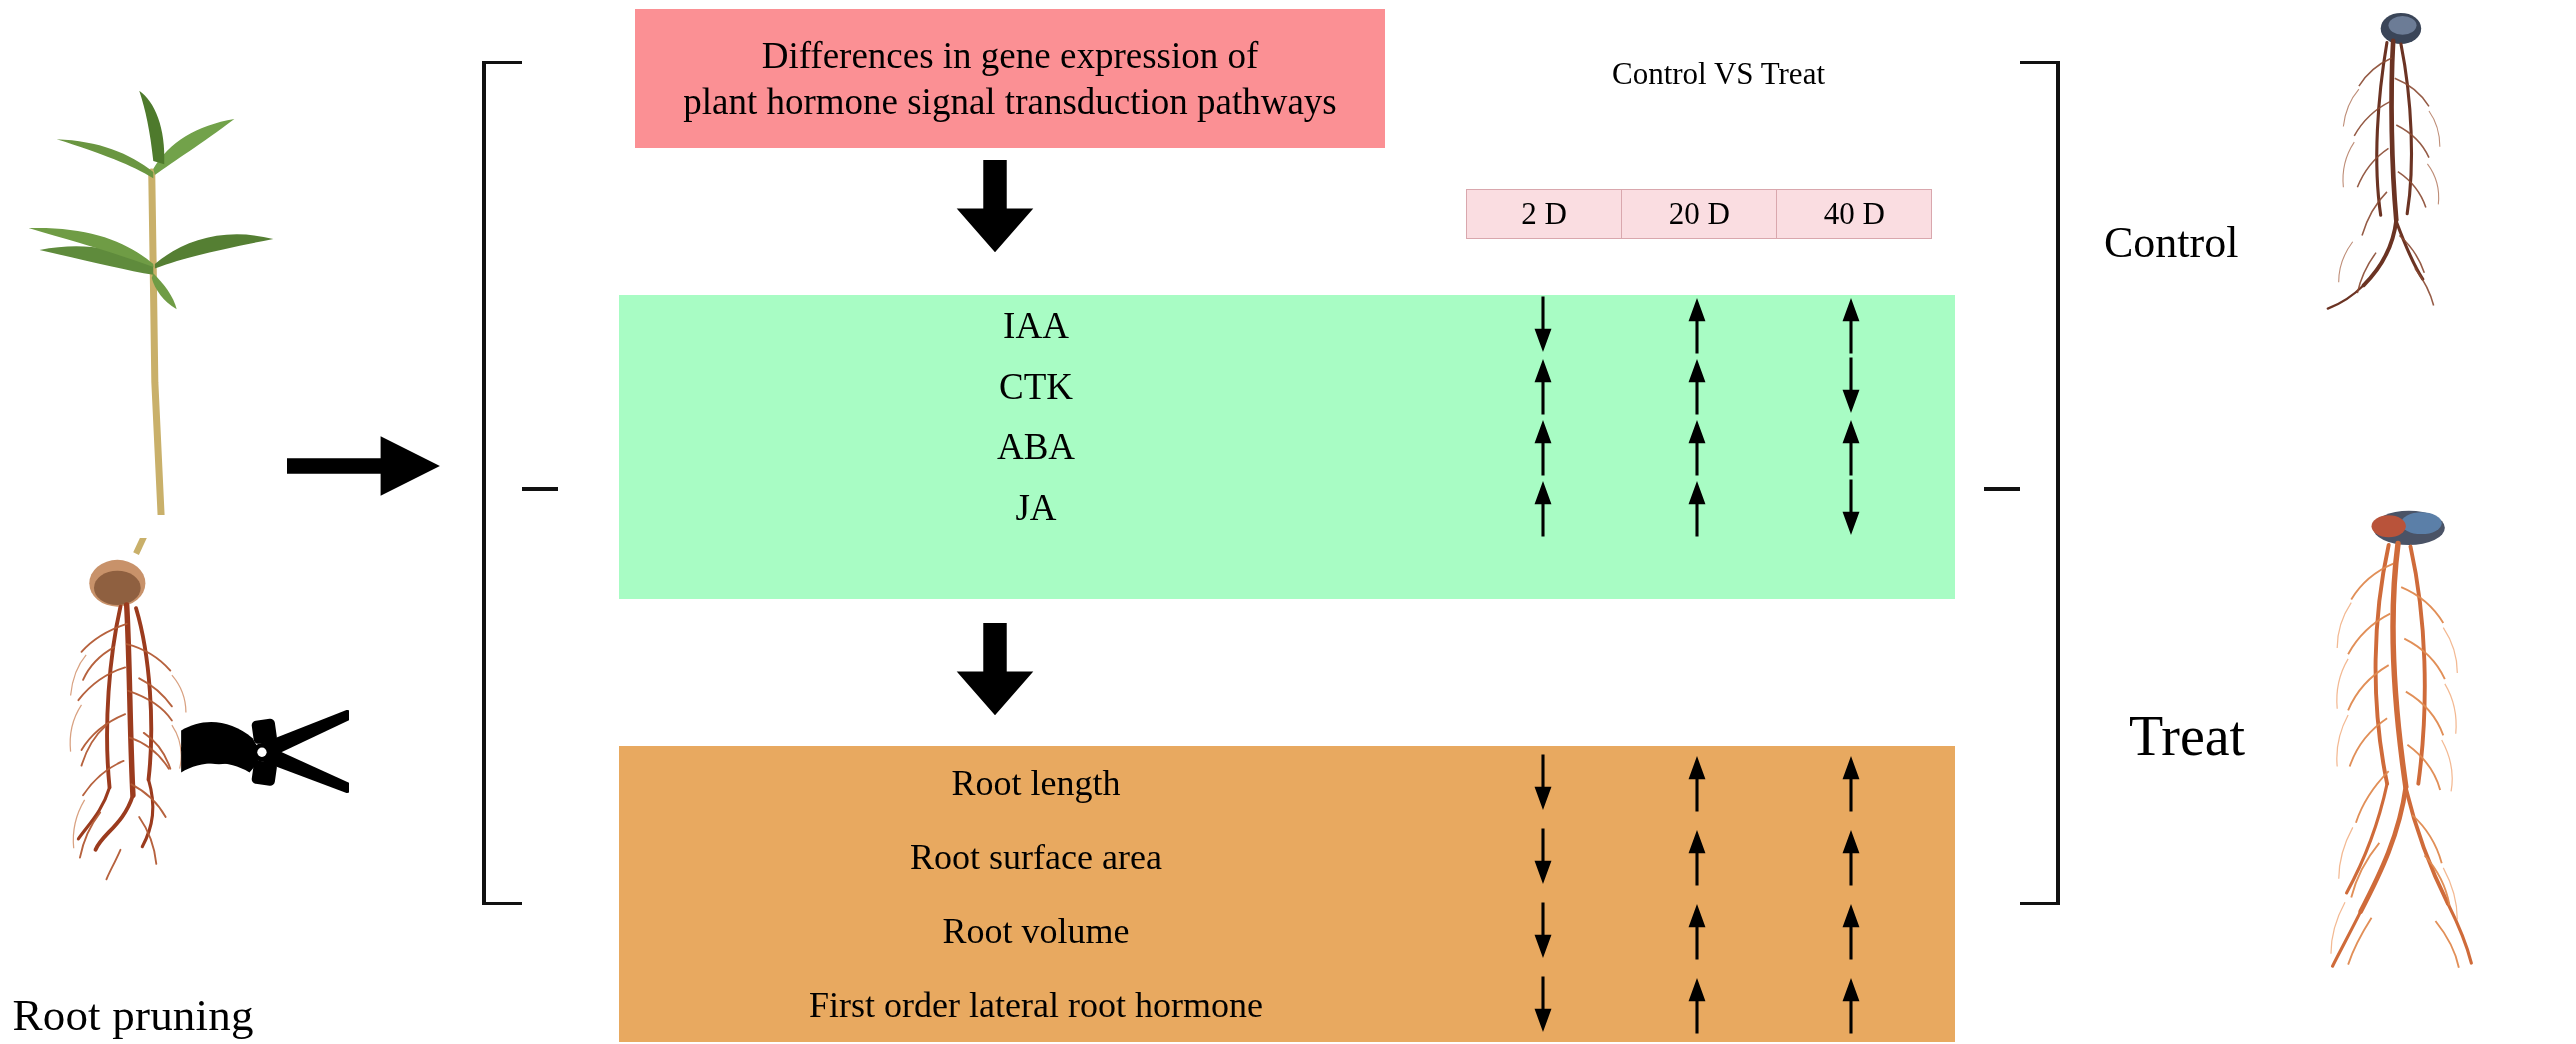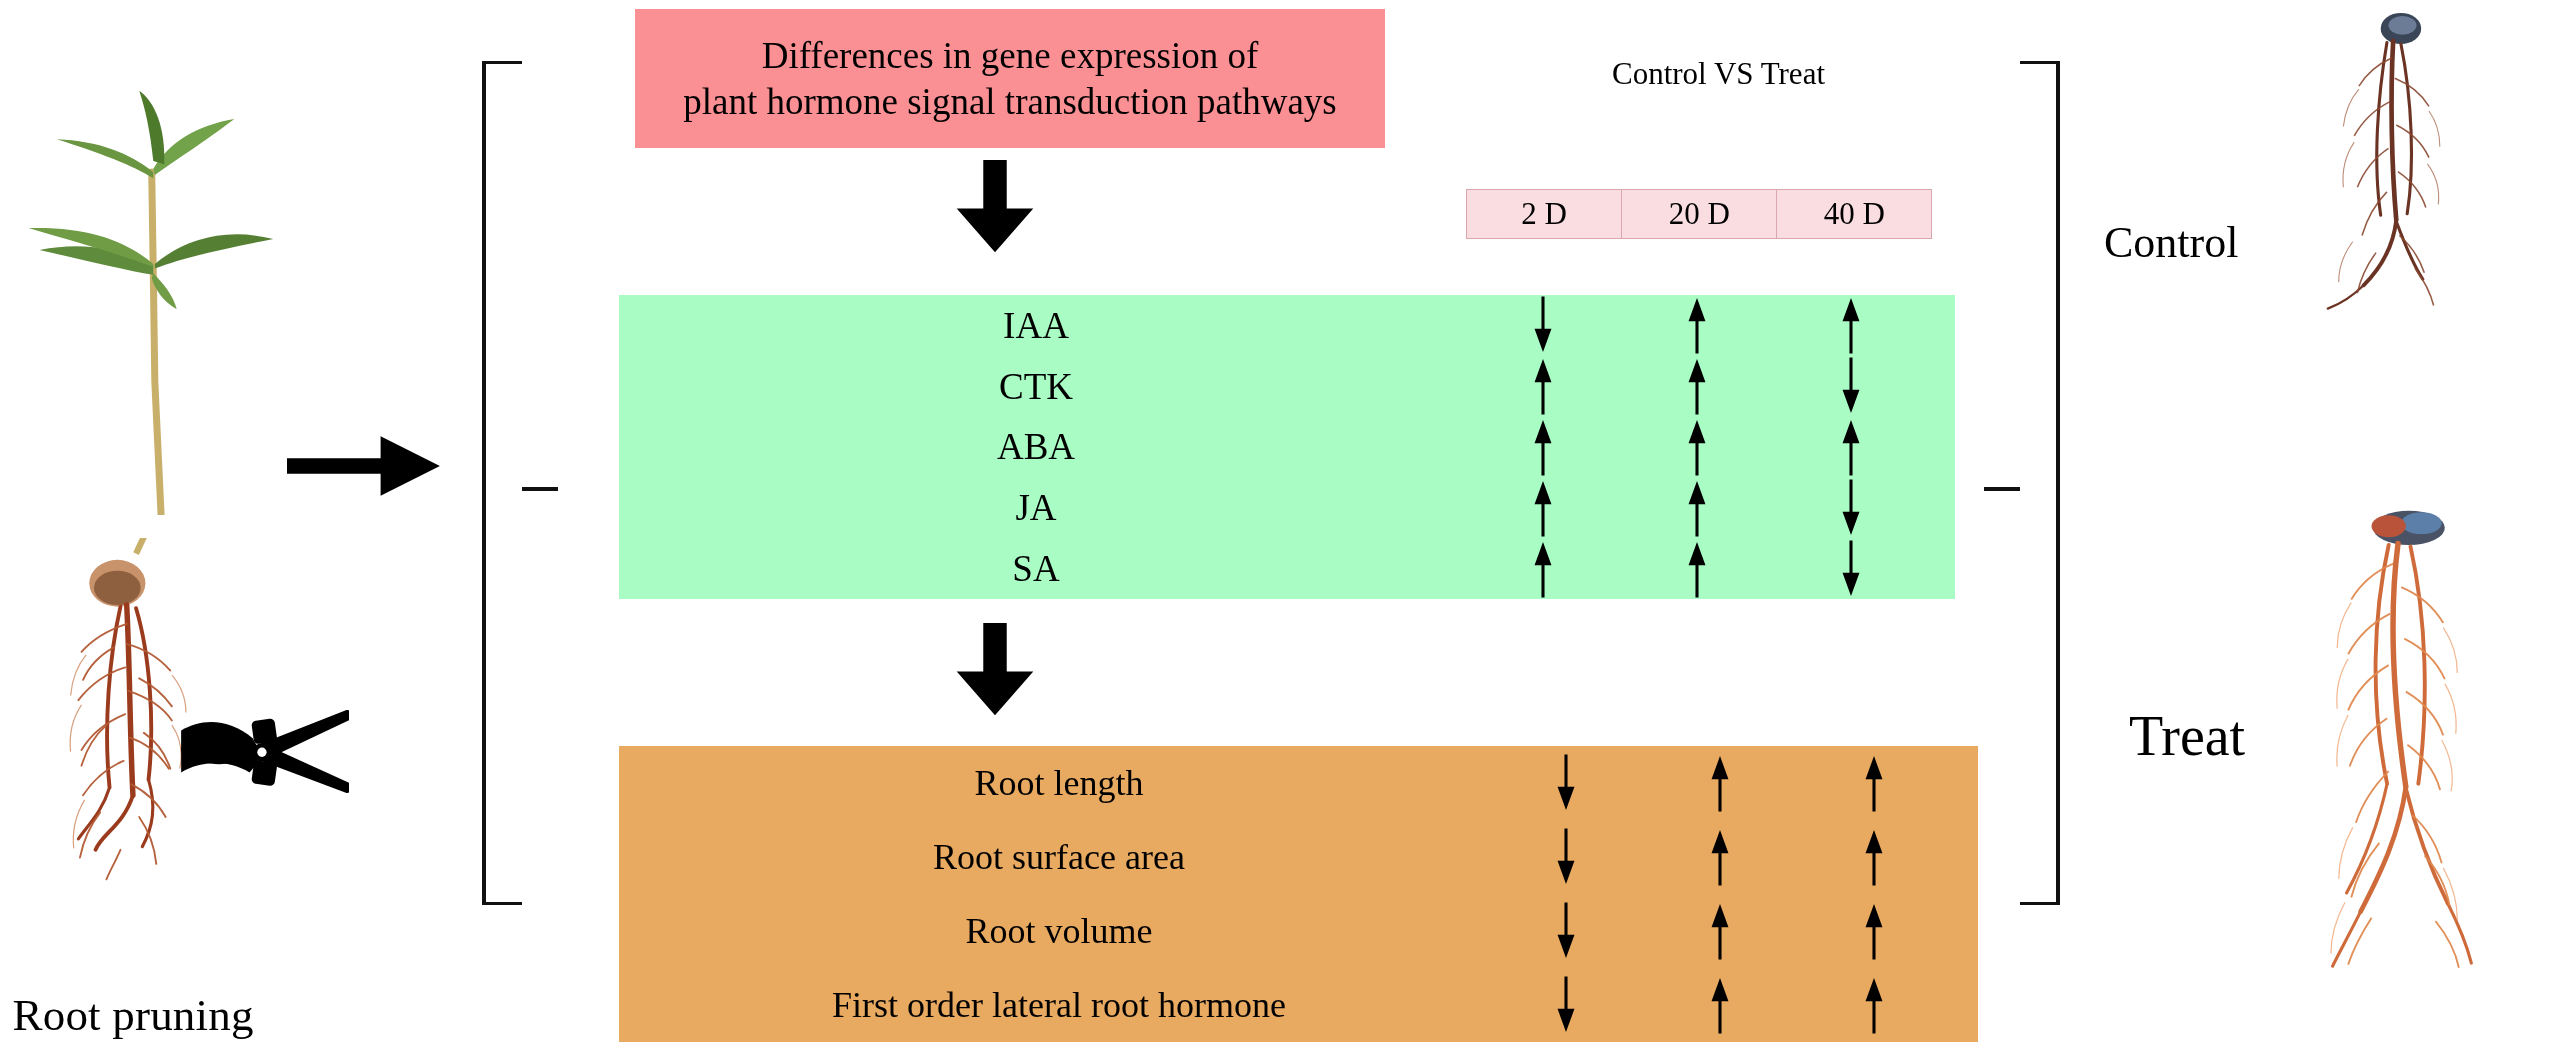--- a/index.html
+++ b/index.html
@@ -121,21 +121,20 @@
     width: 1336px;
     position: absolute;
   }
   .panel-hormones {
     top: 295px; height: 304px;
     background: #a8fcc4;
   }
   .panel-traits {
     top: 746px; height: 296px;
     background: #e8a960;
-    padding-left: 23px;
   }
   .row {
     position: relative;
     display: flex;
     align-items: center;
     height: 25%;
   }
   .row-label {
     position: absolute;
     left: 0; width: 834px;
@@ -344,40 +343,20 @@
             </svg>
         </span>
         <span class="cell">
           <svg class="tr-arrow" viewBox="0 0 26 74">
               <path d="M11 0 L15 0 L15 42 L24 42 L13 72 L2 42 L11 42 Z" fill="#000"></path>
             </svg>
         </span>
       </span>
     </div>
 
-    <div class="row">
-      <span class="row-label">SA</span>
-      <span class="cellwrap">
-        <span class="cell">
-          <svg class="tr-arrow" viewBox="0 0 26 74">
-              <path d="M13 2 L24 32 L15 32 L15 74 L11 74 L11 32 L2 32 Z" fill="#000"></path>
-            </svg>
-        </span>
-        <span class="cell">
-          <svg class="tr-arrow" viewBox="0 0 26 74">
-              <path d="M13 2 L24 32 L15 32 L15 74 L11 74 L11 32 L2 32 Z" fill="#000"></path>
-            </svg>
-        </span>
-        <span class="cell">
-          <svg class="tr-arrow" viewBox="0 0 26 74">
-              <path d="M11 0 L15 0 L15 42 L24 42 L13 72 L2 42 L11 42 Z" fill="#000"></path>
-            </svg>
-        </span>
-      </span>
-    </div>
   </div>
 
   <svg class="abs arrow-down-thick arrow-down-b" viewBox="0 0 110 120">
     <path d="M40 0 L70 0 L70 62 L104 62 L55 118 L6 62 L40 62 Z" fill="#000000"></path>
   </svg>
 
   <div class="panel panel-traits">
     <div class="row">
       <span class="row-label">Root length</span>
       <span class="cellwrap">

